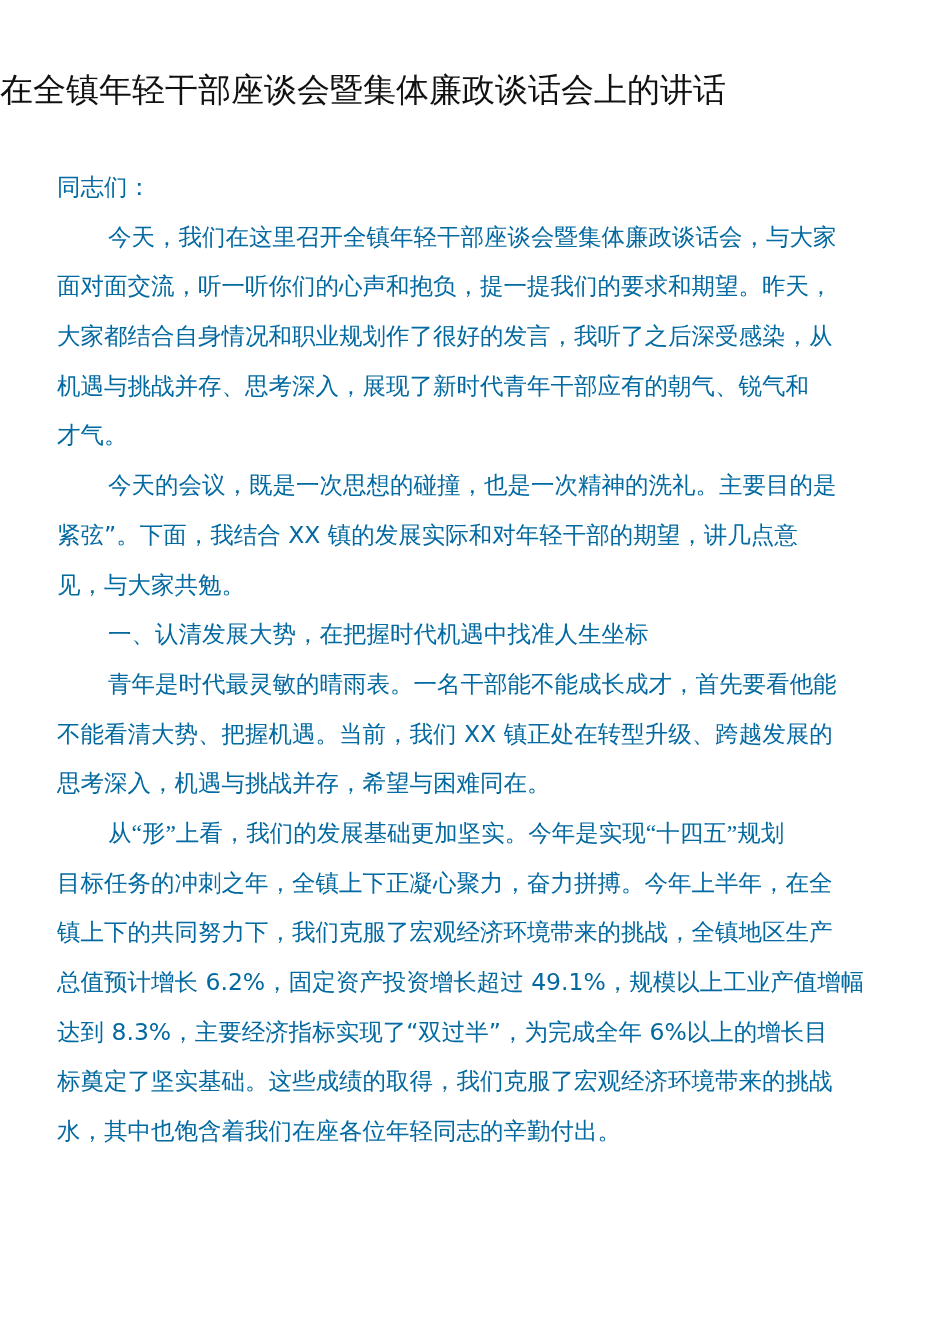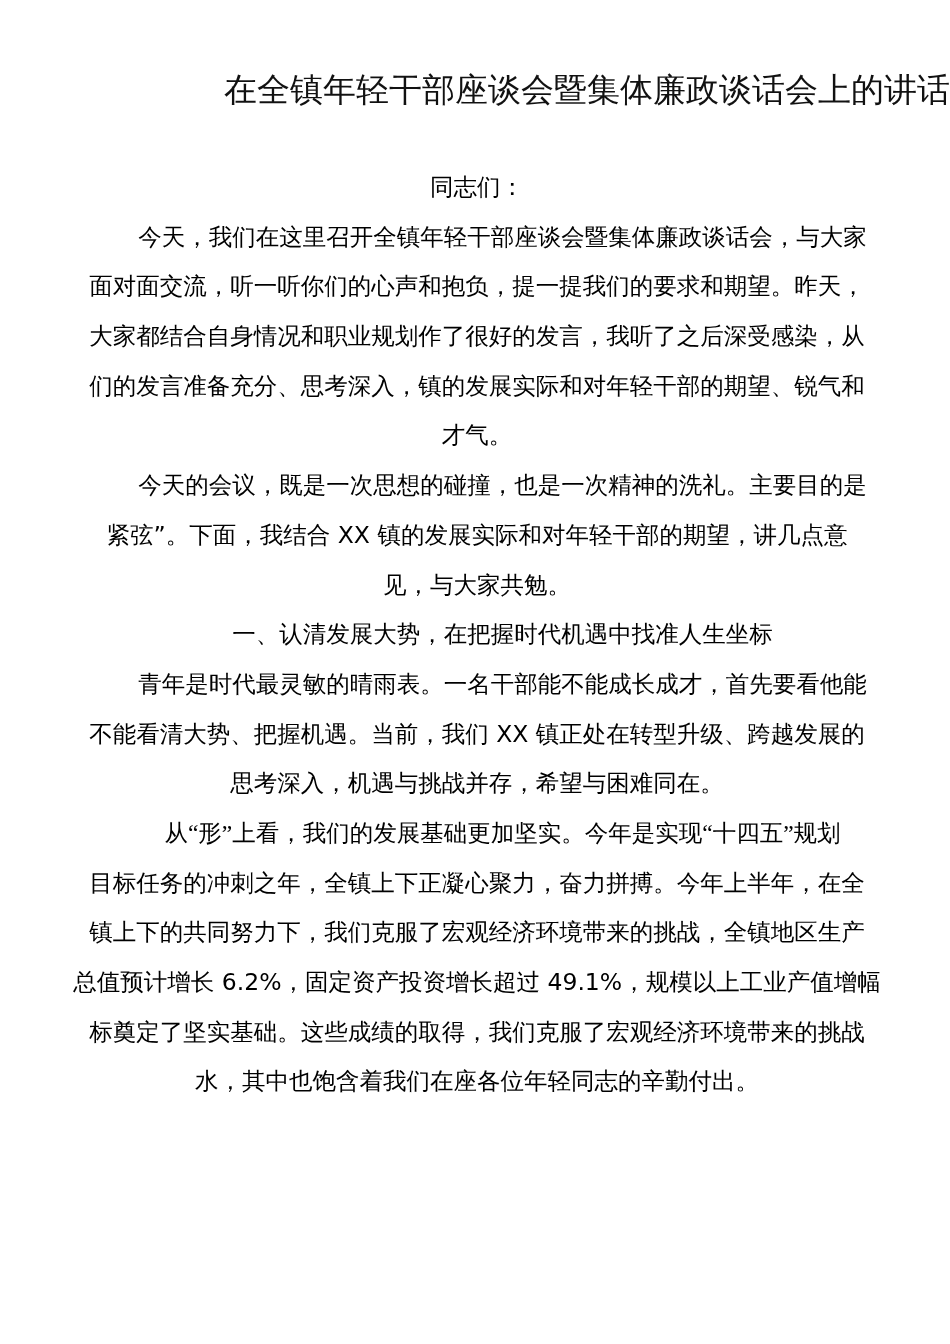--- a/index.html
+++ b/index.html
@@ -21,60 +21,59 @@
       top: 0;
       width: 950px;
       height: 1344px;
       background: #ffffff;
     }
     .title {
       position: absolute;
       left: 0;
       top: 64px;
       width: 950px;
-      text-align: right;
+      text-align: left;
       font-size: 33px;
       line-height: 52px;
       letter-spacing: 0px;
       color: #111111;
       white-space: nowrap;
     }
     .body-text {
       position: absolute;
       left: 57px;
       top: 163px;
       width: 840px;
     }
     .line {
       font-size: 23.5px;
       height: 49.7px;
       line-height: 49.7px;
       white-space: nowrap;
-      color: #000000;
-      text-align: center;
+      color: #0369a1;
     }
     .line.indent {
       padding-left: 51px;
       font-family: Liberation Serif, serif;
     }
   </style>
 </head>
 <body>
 
 <div class="page">
   <div class="title">在全镇年轻干部座谈会暨集体廉政谈话会上的讲话</div>
 
   <div class="body-text">
     <div class="line">同志们：</div>
 
     <div>
       <div class="line indent">今天，我们在这里召开全镇年轻干部座谈会暨集体廉政谈话会，与大家</div>
       <div class="line">面对面交流，听一听你们的心声和抱负，提一提我们的要求和期望。昨天，</div>
       <div class="line">大家都结合自身情况和职业规划作了很好的发言，我听了之后深受感染，从</div>
-      <div class="line">们的发言准备充分、思考深入，镇的发展实际和对年轻干部的期望、锐气和</div>
+      <div class="line">机遇与挑战并存、思考深入，展现了新时代青年干部应有的朝气、锐气和</div>
       <div class="line">才气。</div>
     </div>
 
     <div>
       <div class="line indent">今天的会议，既是一次思想的碰撞，也是一次精神的洗礼。主要目的是</div>
       <div class="line">紧弦”。下面，我结合 XX 镇的发展实际和对年轻干部的期望，讲几点意</div>
       <div class="line">见，与大家共勉。</div>
     </div>
 
     <div>
@@ -85,17 +84,18 @@
       <div class="line indent">青年是时代最灵敏的晴雨表。一名干部能不能成长成才，首先要看他能</div>
       <div class="line">不能看清大势、把握机遇。当前，我们 XX 镇正处在转型升级、跨越发展的</div>
       <div class="line">思考深入，机遇与挑战并存，希望与困难同在。</div>
     </div>
 
     <div>
       <div class="line indent">从“形”上看，我们的发展基础更加坚实。今年是实现“十四五”规划</div>
       <div class="line">目标任务的冲刺之年，全镇上下正凝心聚力，奋力拼搏。今年上半年，在全</div>
       <div class="line">镇上下的共同努力下，我们克服了宏观经济环境带来的挑战，全镇地区生产</div>
       <div class="line">总值预计增长 6.2%，固定资产投资增长超过 49.1%，规模以上工业产值增幅</div>
+      <div class="line">达到 8.3%，主要经济指标实现了“双过半”，为完成全年 6%以上的增长目</div>
       <div class="line">标奠定了坚实基础。这些成绩的取得，我们克服了宏观经济环境带来的挑战</div>
       <div class="line">水，其中也饱含着我们在座各位年轻同志的辛勤付出。</div>
     </div>
   </div>
 </div>
 
 </body></html>

